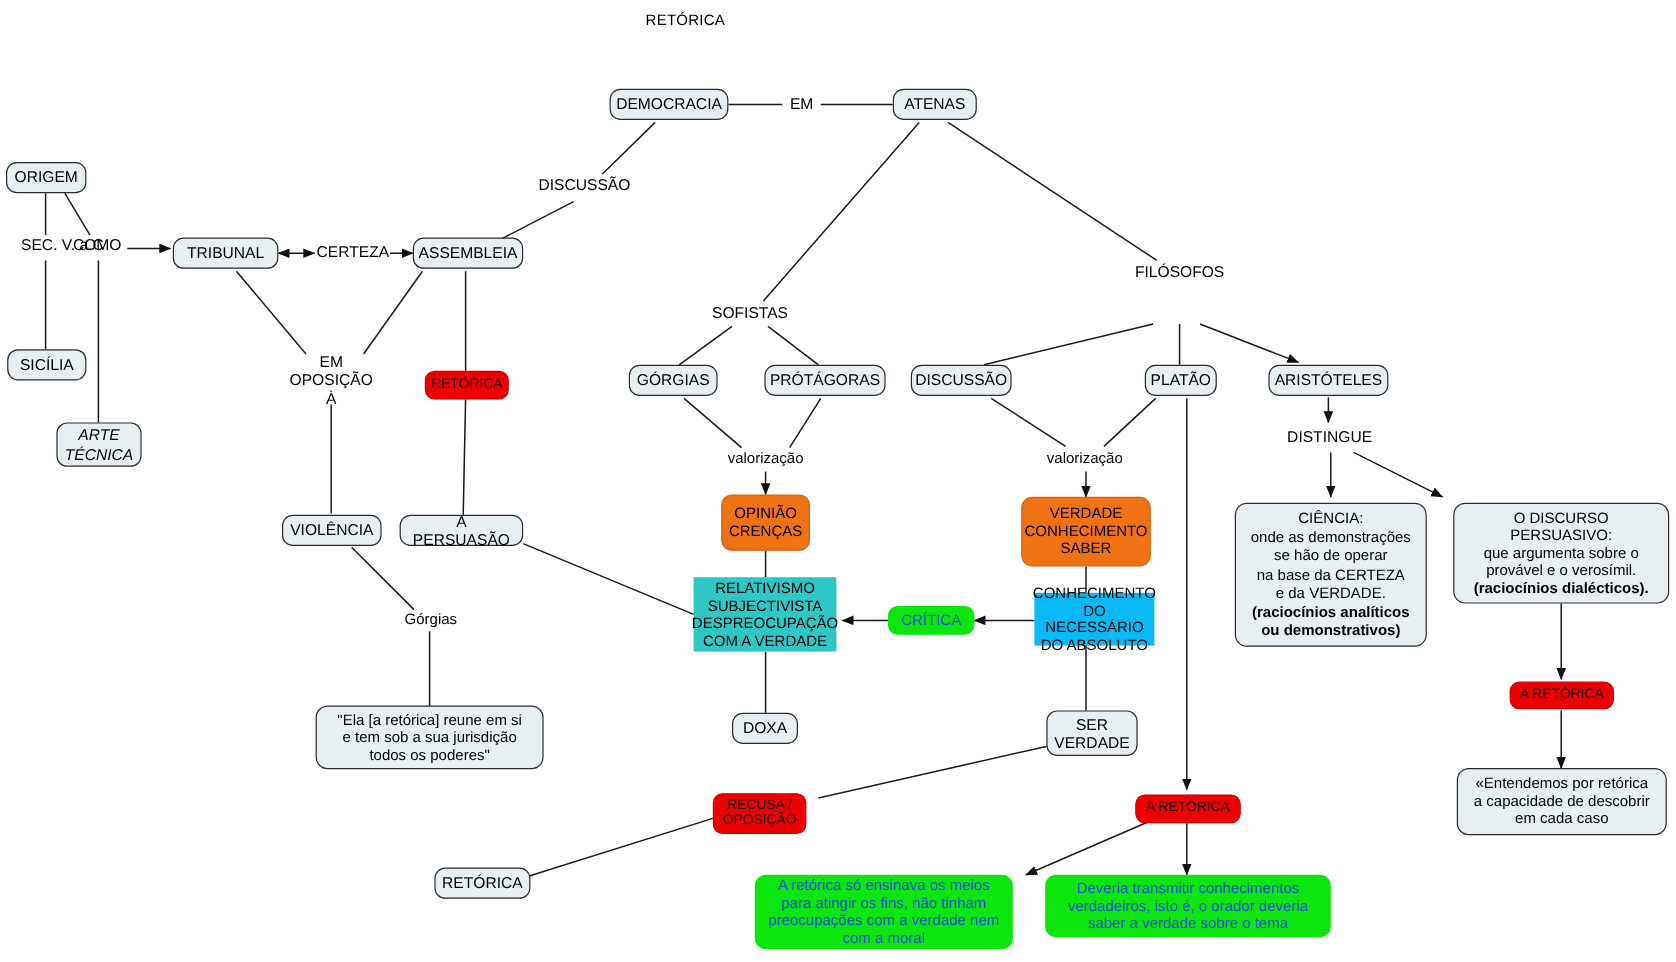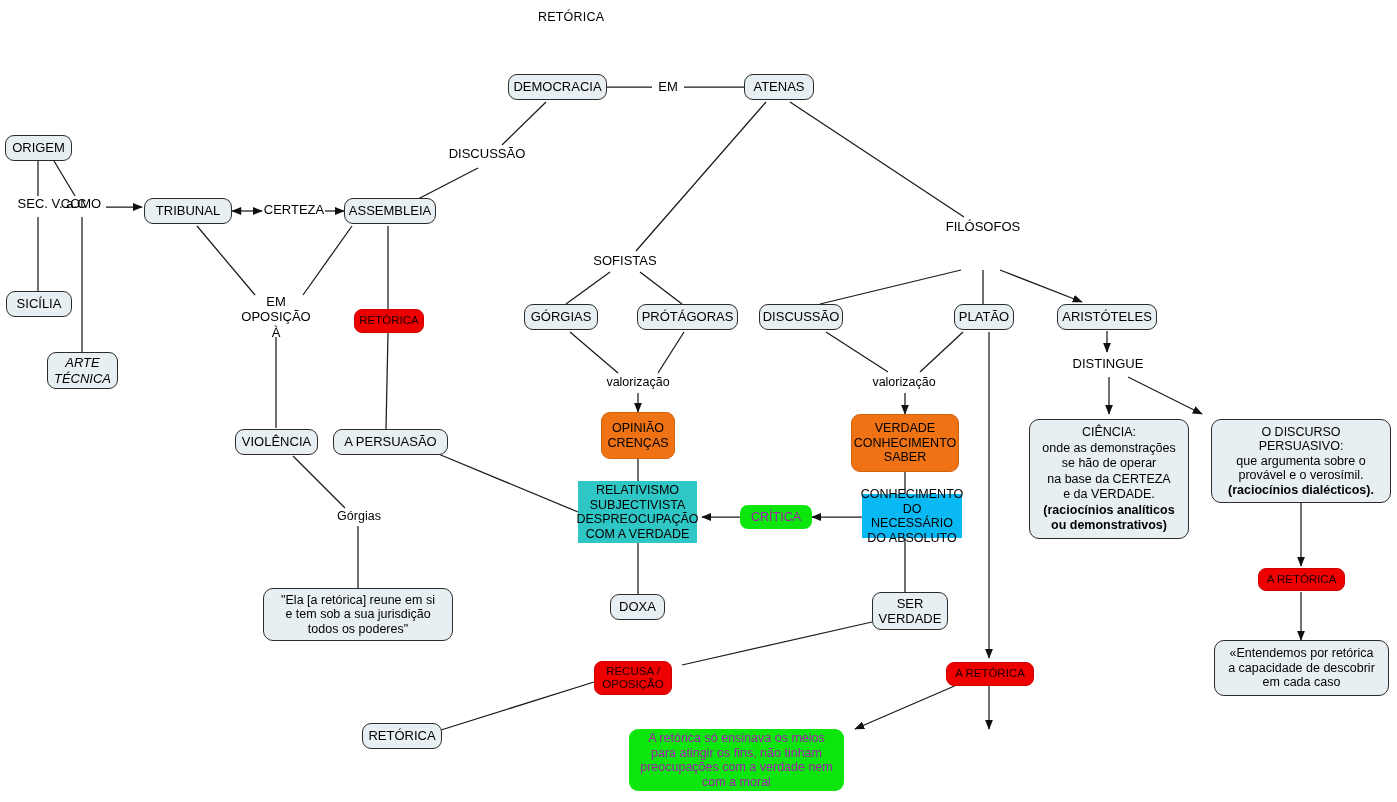--- a/index.html
+++ b/index.html
@@ -83,21 +83,21 @@
     font-size: 12.5px;
     color: #000000;
     padding: 2px 4px;
   }
   
   .n-green {
     background: #0ce60c;
     border: none;
     border-radius: 9px;
     font-size: 12.5px;
-    color: #a21caf;
+    color: #1d4ed8;
     padding: 3px 6px;
   }
   .n-green.small {
     font-size: 12.5px;
     border-radius: 8px;
   }
   
   .lbl {
     position: absolute;
     font-size: 13px;
@@ -232,21 +232,21 @@
 TÉCNICA</div>
 
   <div class="node n-std" style="left:144px; top:198px; width:88px; height:26px;">TRIBUNAL</div>
 
   <div class="node n-std" style="left:344px; top:198px; width:92px; height:26px;">ASSEMBLEIA</div>
 
   <div class="node n-red" style="left:354px; top:309px; width:70px; height:24px;">RETÓRICA</div>
 
   <div class="node n-std" style="left:235px; top:429px; width:83px; height:26px;">VIOLÊNCIA</div>
 
-  <div class="node n-std" style="left:333px; top:429px; width:115px; height:26px;">A PERSUASÃO</div>
+  <div class="node n-std" style="left:333px; top:429px; width:103px; height:26px;">A PERSUASÃO</div>
 
   <div class="node n-std big" style="left:263px; top:588px; width:190px; height:53px;">"Ela [a retórica] reune em si
 e tem sob a sua jurisdição
 todos os poderes"</div>
 
   <div class="node n-std" style="left:362px; top:723px; width:80px; height:26px;">RETÓRICA</div>
 
   <div class="node n-std" style="left:508px; top:74px; width:99px; height:26px;">DEMOCRACIA</div>
 
   <div class="node n-std" style="left:744px; top:74px; width:70px; height:26px;">ATENAS</div>
@@ -310,20 +310,23 @@
 
   <div class="node n-std big" style="left:1214px; top:640px; width:175px; height:56px;">«Entendemos por retórica
 a capacidade de descobrir
 em cada caso</div>
 
   <div class="node n-green" style="left:629px; top:729px; width:215px; height:62px;">A retórica só ensinava os meios
 para atingir os fins, não tinham
 preocupações com a verdade nem
 com a moral</div>
 
+  <div class="node n-green" style="left:871px; top:729px; width:238px; height:52px;">Deveria transmitir conhecimentos
+verdadeiros, isto é, o orador deveria
+saber a verdade sobre o tema</div>
 
   <div class="lbl" style="left:0px; top:196px; width:104px;">SEC. V.  a.C</div>
 
   <div class="lbl" style="left:57px; top:196px; width:48px;">COMO</div>
 
   <div class="lbl" style="left:261px; top:202px; width:66px;">CERTEZA</div>
 
   <div class="lbl" style="left:651px; top:79px; width:34px;">EM</div>
 
   <div class="lbl" style="left:446px; top:146px; width:82px;">DISCUSSÃO</div>

